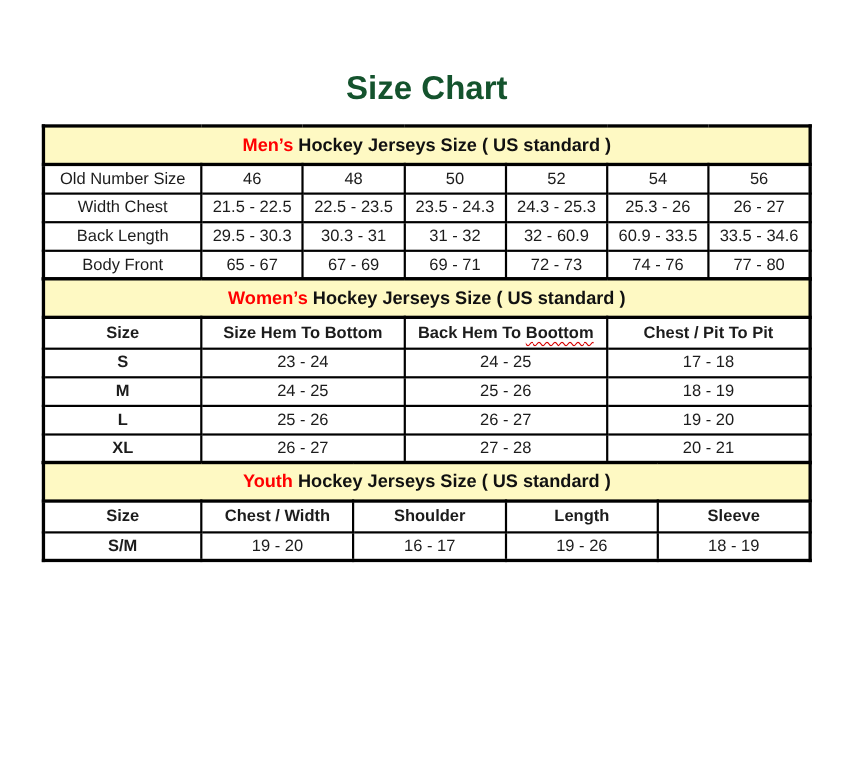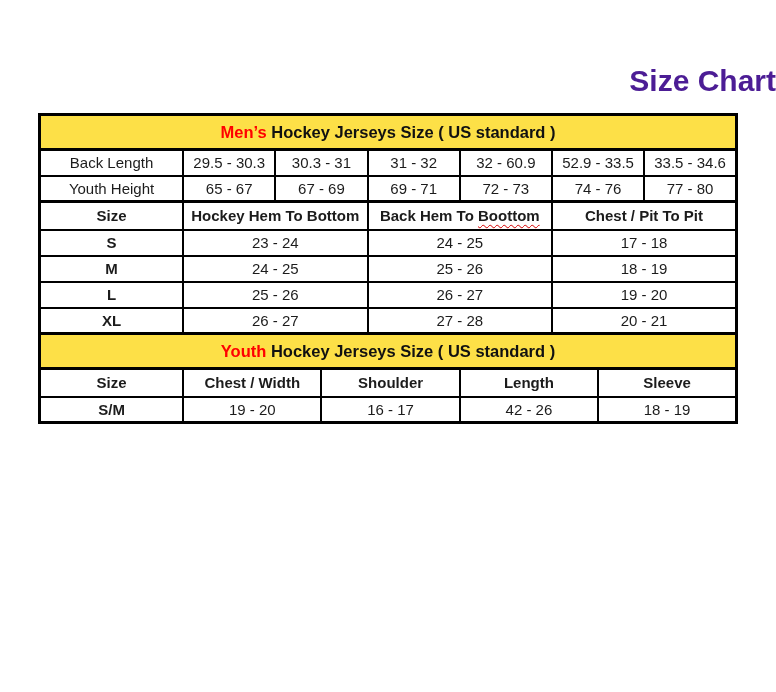--- a/index.html
+++ b/index.html
@@ -6,45 +6,45 @@
   html, body {
     margin: 0; padding: 0;
     width: 776px; height: 692px;
     background: #ffffff;
     font-family: "Liberation Sans", sans-serif;
     color: #1c1c1c;
   }
   .page-title {
     margin: 0;
     padding-top: 64px;
-    text-align: right;
+    text-align: center;
     font-size: 30px;
     font-weight: 700;
-    color: #4c1d95;
+    color: #14532d;
   }
   .chart-wrap {
     width: 700px;
     margin: 15px 0 0 38px;
   }
   table.size-table {
     width: 100%;
     border-collapse: collapse;
     table-layout: fixed;
     border: 3px solid #000;
   }
   table.size-table + table.size-table { margin-top: -3px; }
   th, td {
     border: 2px solid #000;
     text-align: center;
     vertical-align: middle;
     font-size: 15px;
     padding: 2px 3px;
   }
   .section-th {
-    background: #fde047;
+    background: #fef9c3;
     border: 3px solid #000;
     font-size: 16.5px;
     font-weight: 700;
     height: 35px;
     color: #111;
   }
   .section-hl { color: #FF0000; }
   .col-th { font-weight: 700; height: 28px; }
   tbody td { height: 26px; }
   .bold { font-weight: 700; }
@@ -78,51 +78,72 @@
         <col class="c-men">
         <col class="c-men">
       </colgroup>
     <thead>
       <tr>
         <th colspan="7" class="section-th"><span class="section-hl">Men’s</span><span> Hockey Jerseys Size ( US standard )</span></th>
       </tr>
     </thead>
     <tbody>
       <tr>
+        <td>Old Number Size</td>
+        <td>46</td>
+        <td>48</td>
+        <td>50</td>
+        <td>52</td>
+        <td>54</td>
+        <td>56</td>
+      </tr>
+      <tr>
+        <td>Width Chest</td>
+        <td>21.5 - 22.5</td>
+        <td>22.5 - 23.5</td>
+        <td>23.5 - 24.3</td>
+        <td>24.3 - 25.3</td>
+        <td>25.3 - 26</td>
+        <td>26 - 27</td>
+      </tr>
+      <tr>
         <td>Back Length</td>
         <td>29.5 - 30.3</td>
         <td>30.3 - 31</td>
         <td>31 - 32</td>
         <td>32 - 60.9</td>
-        <td>52.9 - 33.5</td>
+        <td>60.9 - 33.5</td>
         <td>33.5 - 34.6</td>
       </tr>
       <tr>
-        <td>Youth Height</td>
+        <td>Body Front</td>
         <td>65 - 67</td>
         <td>67 - 69</td>
         <td>69 - 71</td>
         <td>72 - 73</td>
         <td>74 - 76</td>
         <td>77 - 80</td>
       </tr>
     </tbody>
   </table>
 
   <table class="size-table">
     <colgroup>
         <col class="c-label">
         <col class="c-women">
         <col class="c-women">
         <col class="c-women">
       </colgroup>
     <thead>
       <tr>
+        <th colspan="4" class="section-th"><span class="section-hl">Women’s</span><span> Hockey Jerseys Size ( US standard )</span></th>
+      </tr>
+      <tr>
         <th class="col-th">Size</th>
-        <th class="col-th">Hockey Hem To Bottom</th>
+        <th class="col-th">Size Hem To Bottom</th>
         <th class="col-th"><span>Back Hem To </span><span class="misspelled">Boottom</span></th>
         <th class="col-th">Chest / Pit To Pit</th>
       </tr>
     </thead>
     <tbody>
       <tr>
         <td class="bold">S</td>
         <td>23 - 24</td>
         <td>24 - 25</td>
         <td>17 - 18</td>
@@ -166,19 +187,19 @@
         <th class="col-th">Shoulder</th>
         <th class="col-th">Length</th>
         <th class="col-th">Sleeve</th>
       </tr>
     </thead>
     <tbody>
       <tr>
         <td class="bold">S/M</td>
         <td>19 - 20</td>
         <td>16 - 17</td>
-        <td>42 - 26</td>
+        <td>19 - 26</td>
         <td>18 - 19</td>
       </tr>
     </tbody>
   </table>
 
 </div>
 
 </body></html>

